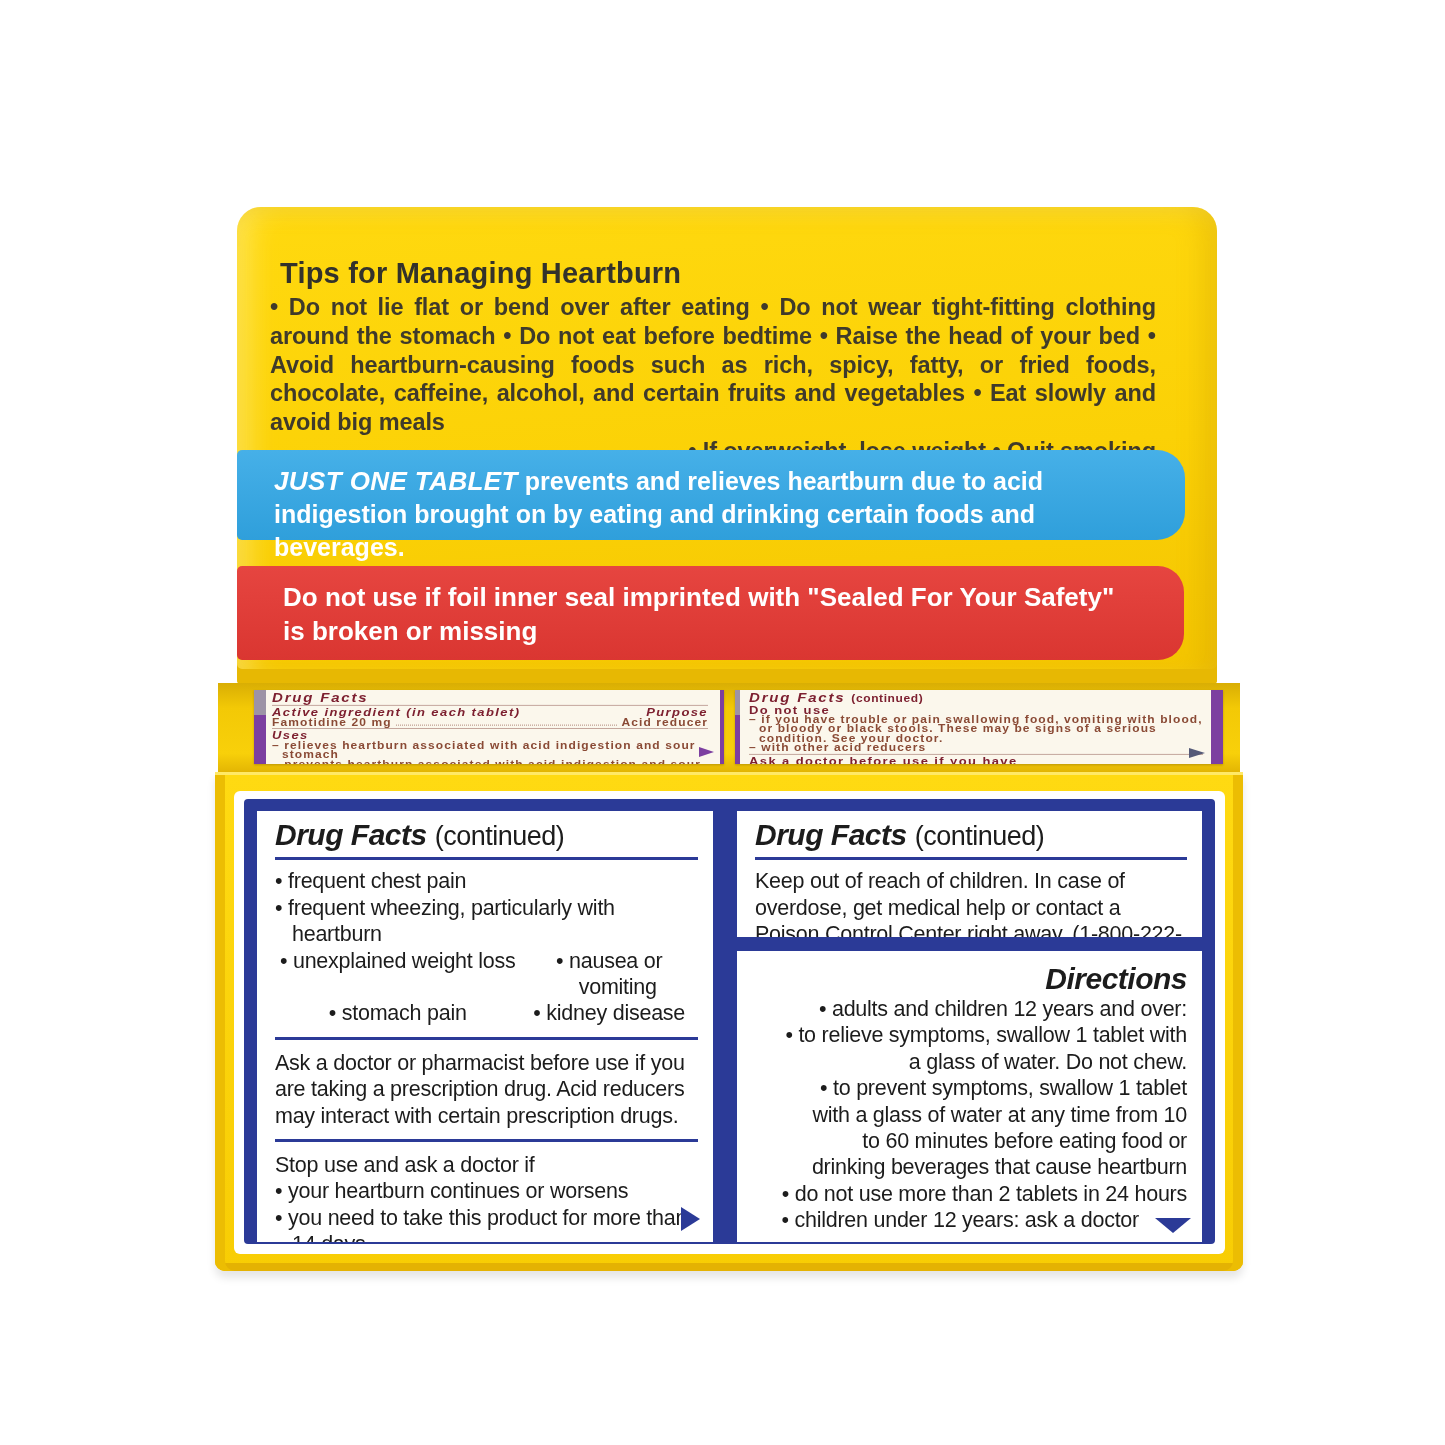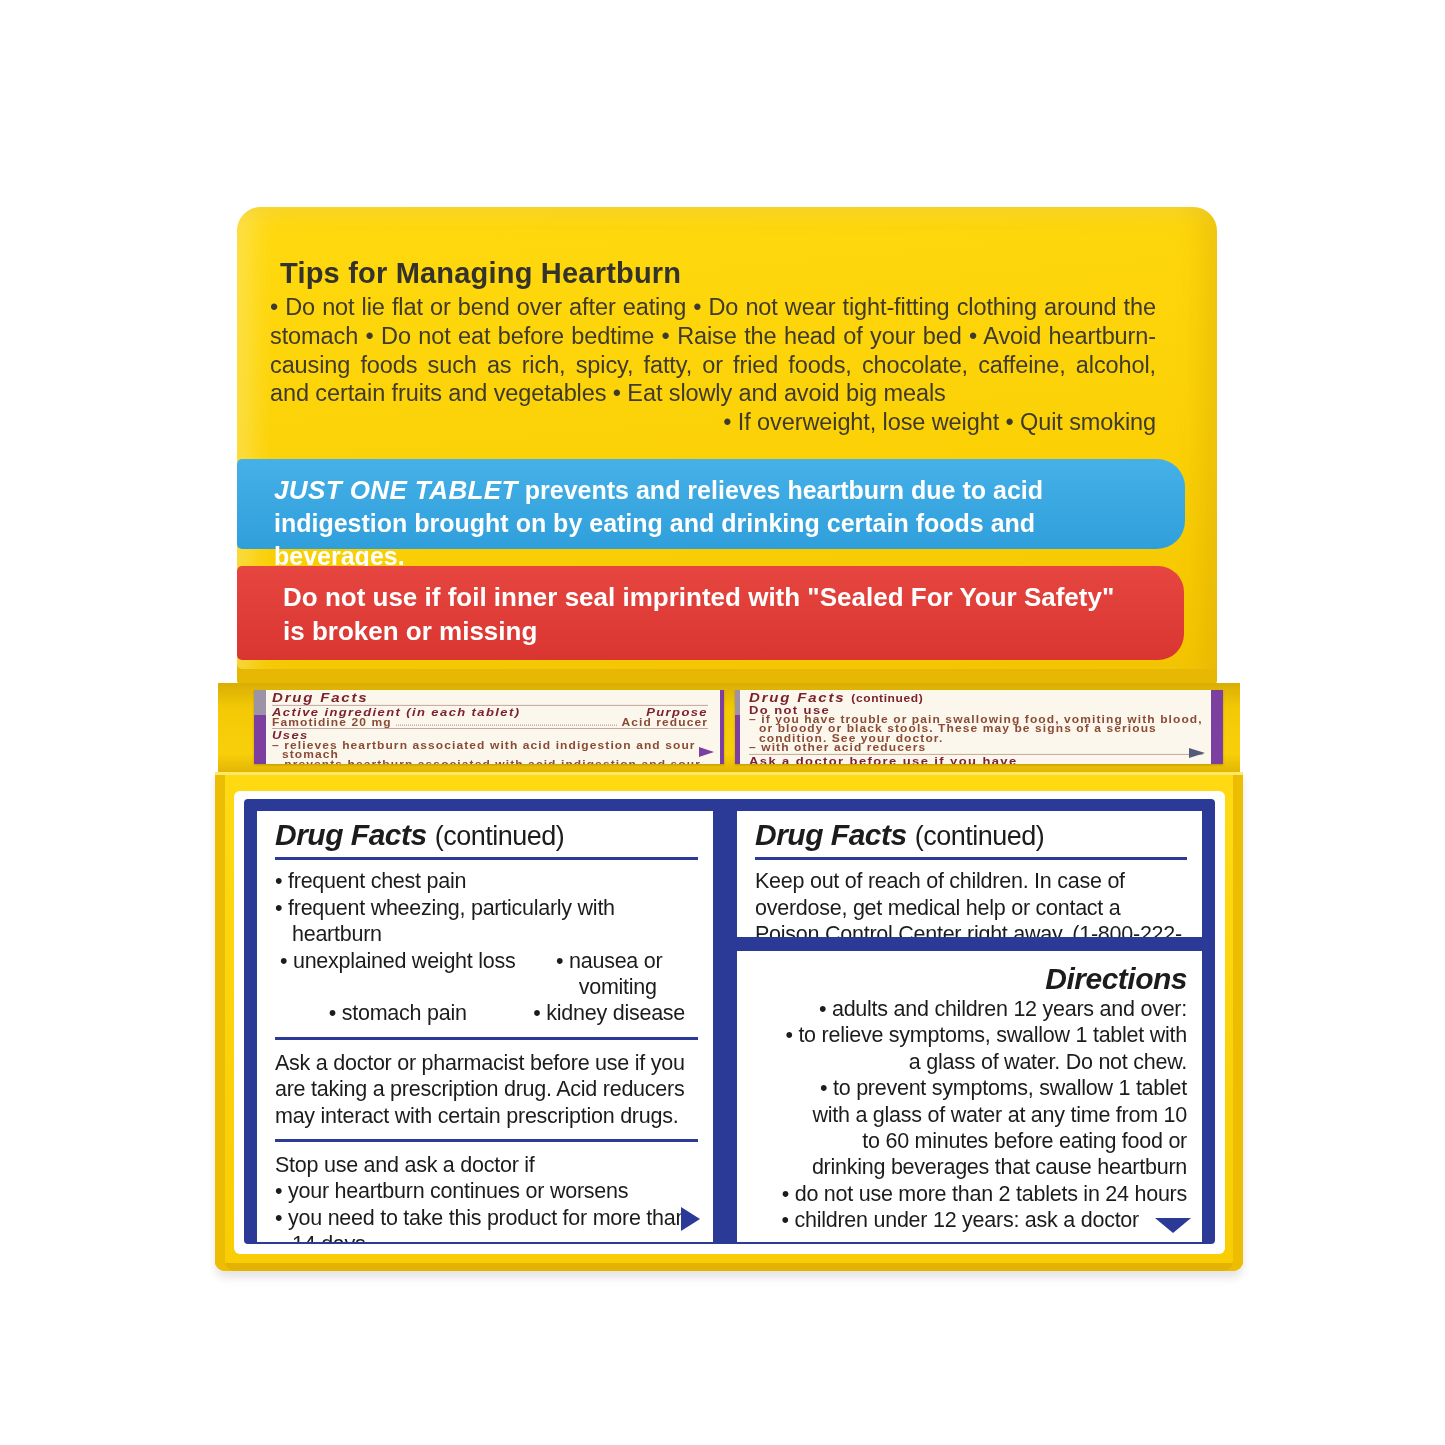--- a/index.html
+++ b/index.html
@@ -9,25 +9,25 @@
   
   .lid{position:absolute;left:237px;top:207px;width:980px;height:478px;
        background:linear-gradient(175deg,#ffd90f 0%,#fbd106 55%,#f3c401 100%);
        border-radius:24px 24px 5px 5px;
        box-shadow:inset 0 -16px 0 #e7b803, inset -14px 0 26px rgba(196,146,0,.28),
                   inset 14px 0 26px rgba(255,244,170,.4);}
   .tips-title{position:absolute;left:35px;top:42px;margin:8px;font-size:29px;font-weight:700;
               color:#33322b;letter-spacing:.2px;}
   .tips{position:absolute;left:33px;top:86px;width:886px;color:#3f3a2b;
         font-size:23.5px;line-height:28.8px;letter-spacing:-.1px;}
-  .tips p{margin:0;text-align:justify;}
+  .tips p{margin:0;text-align:justify;font-weight:bold;}
   .tips p.last{text-align:right;}
 
   .banner{position:absolute;left:0;color:#ffffff;font-weight:700;box-sizing:border-box;}
-  .banner-blue{top:252px;width:948px;height:90px;border-radius:5px 28px 28px 5px;
+  .banner-blue{top:243px;width:948px;height:90px;border-radius:5px 28px 28px 5px;
        background:linear-gradient(180deg,#46b0e8 0%,#2f9fdb 100%);
        padding:15px 26px 8px 37px;font-size:25px;line-height:33px;}
   .banner-blue .lead{font-style:italic;font-size:26px;letter-spacing:.4px;}
   .banner-red{top:359px;width:947px;height:94px;border-radius:5px 26px 26px 5px;
        background:linear-gradient(180deg,#e64540 0%,#da3631 100%);
        padding:14px 54px 0 46px;font-size:26px;line-height:34px;}
 
   
   .flap{position:absolute;left:218px;top:683px;width:1022px;height:90px;
         background:linear-gradient(180deg,#d9ae04 0%,#f3c906 28%,#f8d00a 78%,#e2b403 100%);}

